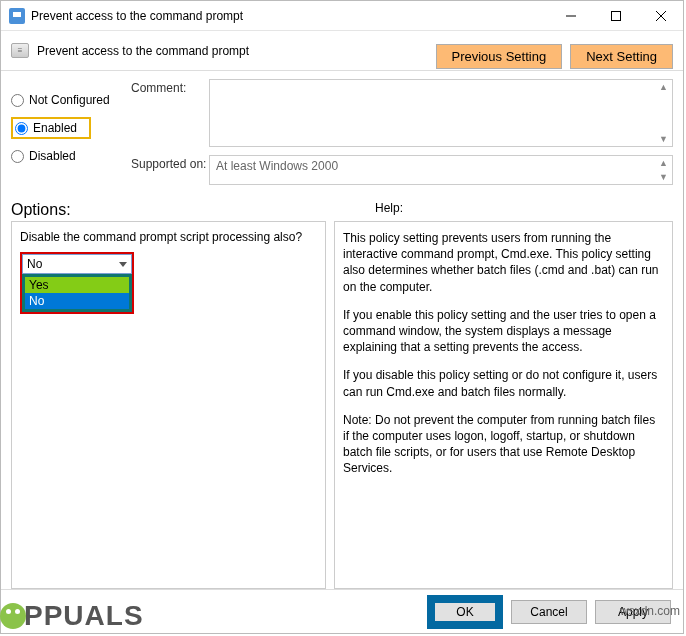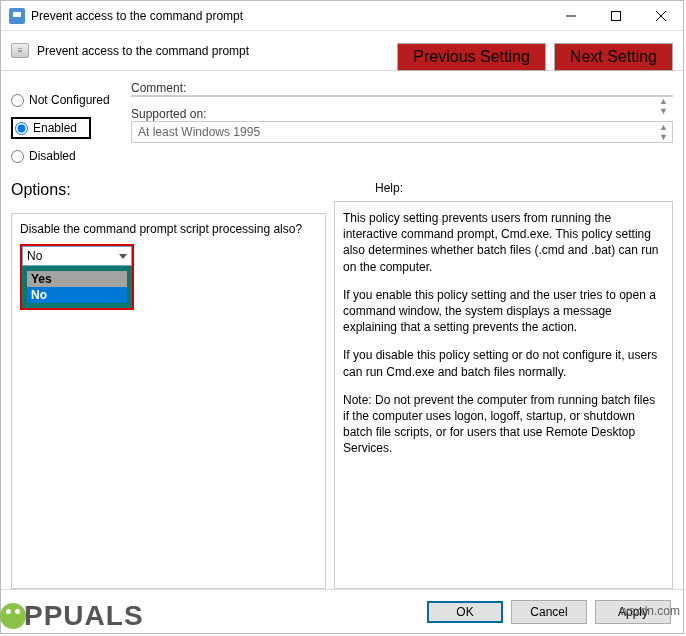--- a/index.html
+++ b/index.html
@@ -8,56 +8,56 @@
     .window { border: 1px solid #bbb; width: 684px; height: 634px; display: flex; flex-direction: column; background: #fff; }
     
     .titlebar { height: 30px; display: flex; align-items: center; padding-left: 8px; border-bottom: 1px solid #e5e5e5; }
     .titlebar .app-icon { width: 16px; height: 16px; margin-right: 6px; background: #4a90d9; border-radius: 2px; display: inline-flex; align-items: center; justify-content: center; }
     .titlebar .title { flex: 1; font-size: 12px; }
     .winbtn { width: 45px; height: 29px; display: flex; align-items: center; justify-content: center; cursor: pointer; }
     
     .subheader { height: 40px; display: flex; align-items: center; padding: 0 10px; border-bottom: 1px solid #ddd; }
     .subheader .sub-icon { width: 18px; height: 15px; margin-right: 8px; background: linear-gradient(#eee, #ccc); border: 1px solid #aaa; border-radius: 2px; display: inline-flex; align-items: center; justify-content: center; font-size: 8px; color: #666; }
     .subheader .sub-title { flex: 1; font-size: 12px; }
-    .nav-btn { background: #b91c1c; border: 1px solid #adadad; padding: 4px 15px; margin-left: 8px; font-size: 16px; cursor: pointer; margin-top: 12px; }
+    .nav-btn { background: #fdba74; border: 1px solid #adadad; padding: 4px 15px; margin-left: 8px; font-size: 13px; cursor: pointer; margin-top: 12px; }
     
     .config-area { display: flex; padding: 8px 10px 4px 10px; }
     .radio-col { width: 120px; padding-top: 4px; margin-top: 10px; }
     .radio-row { display: flex; align-items: center; margin-bottom: 10px; cursor: pointer; }
     .radio-row input { margin: 0 5px 0 0; }
-    .radio-row.highlight { border: 2px solid #000000; padding: 2px 12px 2px 2px; width: fit-content; }
+    .radio-row.highlight { border: 2px solid #eab308; padding: 2px 12px 2px 2px; width: fit-content; }
     
     .fields-col { flex: 1; }
-    .field-row { display: flex; margin-bottom: 8px; flex-direction: column; }
+    .field-row { display: flex; margin-bottom: 8px; }
     .field-row label { width: 78px; font-size: 12px; color: #333; padding-top: 2px; }
     .comment-box { flex: 1; height: 68px; border: 1px solid #ccc; background: #fff; position: relative; }
     .supported-box { flex: 1; height: 30px; border: 1px solid #ccc; background: #fff; padding: 3px 6px; font-size: 12px; position: relative; color: #666; }
     .scroll-btns { position: absolute; right: 0; top: 0; bottom: 0; width: 17px; display: flex; flex-direction: column; justify-content: space-between; }
     .scroll-arrow { height: 14px; display: flex; align-items: center; justify-content: center; color: #888; font-size: 9px; cursor: pointer; }
     
     .section-labels { display: flex; padding: 4px 10px 2px 10px; }
     .section-labels .opt-label { width: 320px; font-size: 16px; }
     .section-labels .help-label { font-size: 12px; margin-left: 44px; }
     
     .panels { display: flex; gap: 8px; padding: 0 10px; flex: 1; }
     .panel { border: 1px solid #ccc; background: #fff; padding: 8px; font-size: 12px; position: relative; }
-    .panel.options { width: 315px; margin-top: 12px; }
+    .panel.options { width: 315px; }
     .panel.help { flex: 1; line-height: 1.35; }
     .help p { margin: 0 4px 12px 0; }
     
     .dropdown-area { margin-top: 8px; border: 2px solid #d40000; width: 114px; padding: 0; }
     .dropdown-sel { border: 1px solid #7a9fd4; background: #fff; height: 20px; display: flex; align-items: center; padding: 0 4px; font-size: 12px; position: relative; cursor: pointer; }
     .dropdown-sel::after { content: ''; position: absolute; right: 4px; top: 7px; border-left: 4px solid transparent; border-right: 4px solid transparent; border-top: 5px solid #555; }
-    .dd-list { border: 5px solid #0f766e; background: #a3a3a3; margin: 0; font-weight: bold; }
+    .dd-list { border: 3px solid #0f766e; background: #84cc16; margin: 0; }
     .dd-item { padding: 1px 4px; font-size: 12px; cursor: pointer; }
     .dd-item.sel { background: #0078d7; color: #fff; }
     
     .footer { height: 44px; display: flex; align-items: center; justify-content: flex-end; padding: 0 12px; border-top: 1px solid #ddd; gap: 8px; }
     .footer .btn { background: #e1e1e1; border: 1px solid #adadad; padding: 4px 0; width: 76px; text-align: center; font-size: 12px; cursor: pointer; }
-    .footer .btn.primary { border: 2px solid #0369a1; padding: 2px 0; }
+    .footer .btn.primary { border: 8px solid #0369a1; padding: 2px 0; }
     
     .watermark { position: absolute; left: 0; bottom: 4px; font-size: 28px; font-weight: 700; color: #555; letter-spacing: 1px; pointer-events: none; display: flex; align-items: center; }
     .watermark .ppu { display: inline-block; width: 26px; height: 26px; border-radius: 50%; background: #8bc34a; margin-right: -2px; position: relative; }
     .watermark .ppu::before { content: ''; position: absolute; top: 6px; left: 6px; width: 5px; height: 5px; background: #fff; border-radius: 50%; }
     .watermark .ppu::after { content: ''; position: absolute; top: 6px; right: 6px; width: 5px; height: 5px; background: #fff; border-radius: 50%; }
     .source { position: absolute; right: 6px; bottom: 18px; font-size: 12px; color: #666; }
   </style>
 </head>
 <body>
 
@@ -117,21 +117,21 @@
         <div class="comment-box">
           <div class="scroll-btns">
             <span class="scroll-arrow">▲</span>
             <span class="scroll-arrow">▼</span>
           </div>
         </div>
       </div>
       <div class="field-row">
         <label>Supported on:</label>
         <div class="supported-box">
-          <span>At least Windows 1995</span>
+          <span>At least Windows 2000</span>
           <div class="scroll-btns">
             <span class="scroll-arrow">▲</span>
             <span class="scroll-arrow">▼</span>
           </div>
         </div>
       </div>
     </div>
   </div>
 
   <div class="section-labels">
@@ -147,21 +147,21 @@
           <span>No</span>
         </div>
         <div class="dd-list">
           <div class="dd-item">Yes</div>
           <div class="dd-item sel">No</div>
         </div>
       </div>
     </div>
     <div class="panel help">
       <p>This policy setting prevents users from running the interactive command prompt, Cmd.exe.  This policy setting also determines whether batch files (.cmd and .bat) can run on the computer.</p>
-      <p>If you enable this policy setting and the user tries to open a command window, the system displays a message explaining that a setting prevents the action.</p>
+      <p>If you enable this policy setting and the user tries to open a command window, the system displays a message explaining that a setting prevents the access.</p>
       <p>If you disable this policy setting or do not configure it, users can run Cmd.exe and batch files normally.</p>
       <p>Note: Do not prevent the computer from running batch files if the computer uses logon, logoff, startup, or shutdown batch file scripts, or for users that use Remote Desktop Services.</p>
     </div>
   </div>
 
   <div class="footer">
     <div class="btn primary">OK</div>
     <div class="btn">Cancel</div>
     <div class="btn">Apply</div>
   </div>

